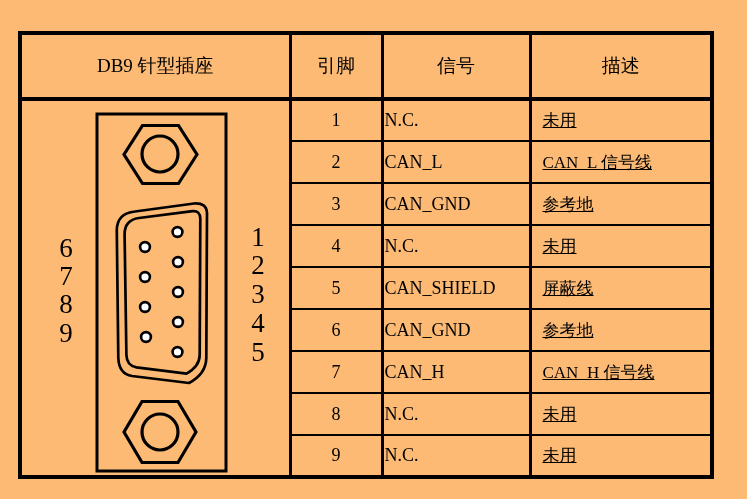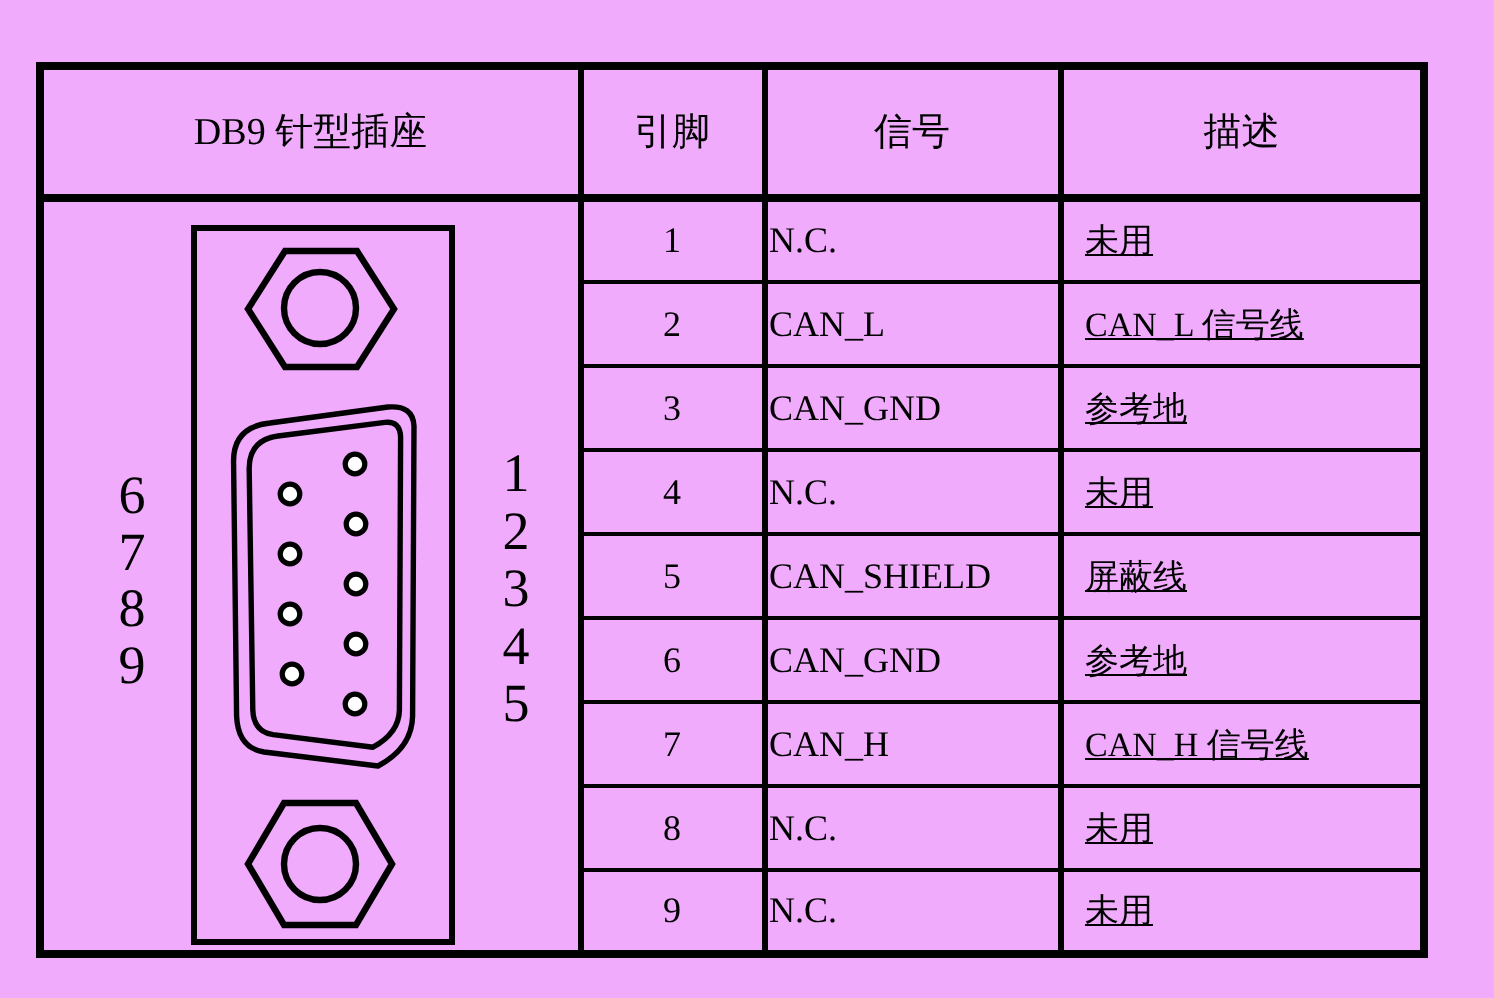--- a/index.html
+++ b/index.html
@@ -4,21 +4,21 @@
 <style>
   html, body {
     margin: 0;
     padding: 0;
     background: #ffffff;
   }
   .page {
     position: relative;
     width: 747px;
     height: 499px;
-    background: #f0abfc;
+    background: #fdba74;
     font-family: "Liberation Serif", "DejaVu Serif", serif;
     color: #000;
     overflow: hidden;
   }
   table.pinout {
     position: absolute;
     left: 18px;
     top: 31px;
     width: 692px;
     border-collapse: collapse;

